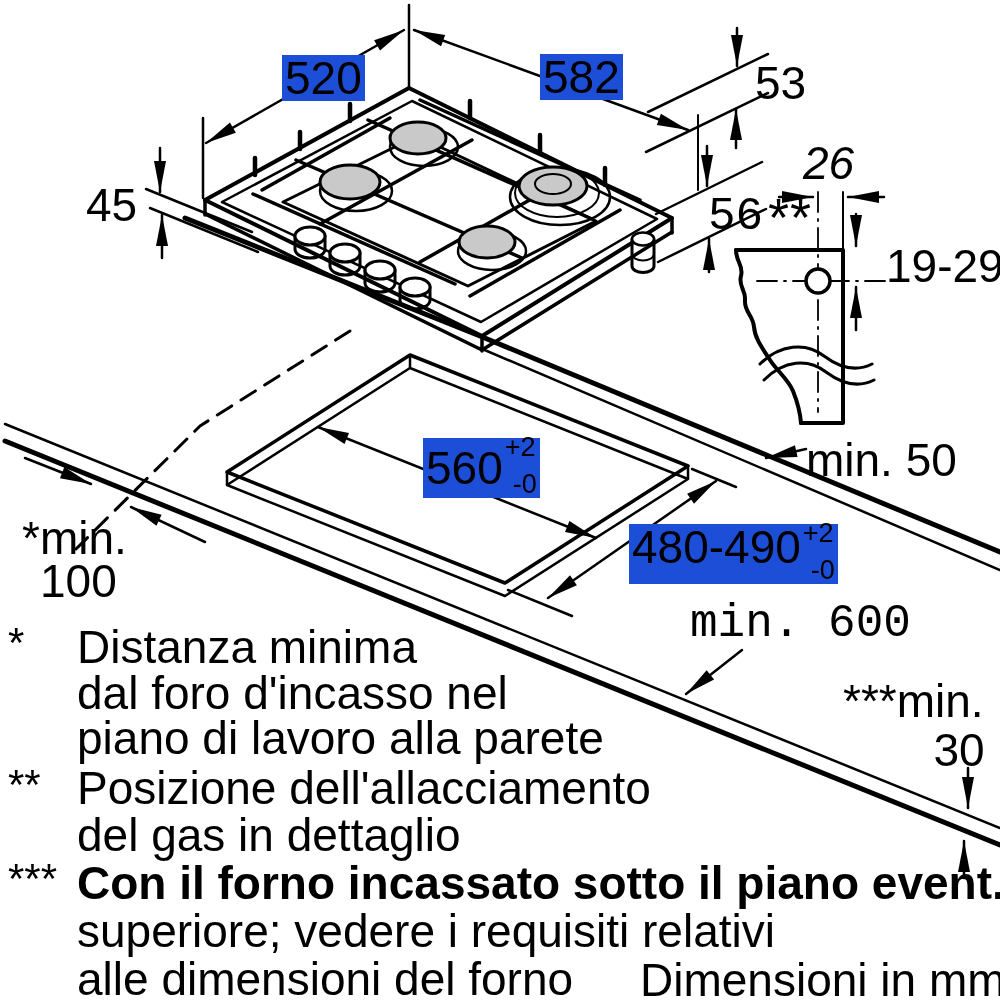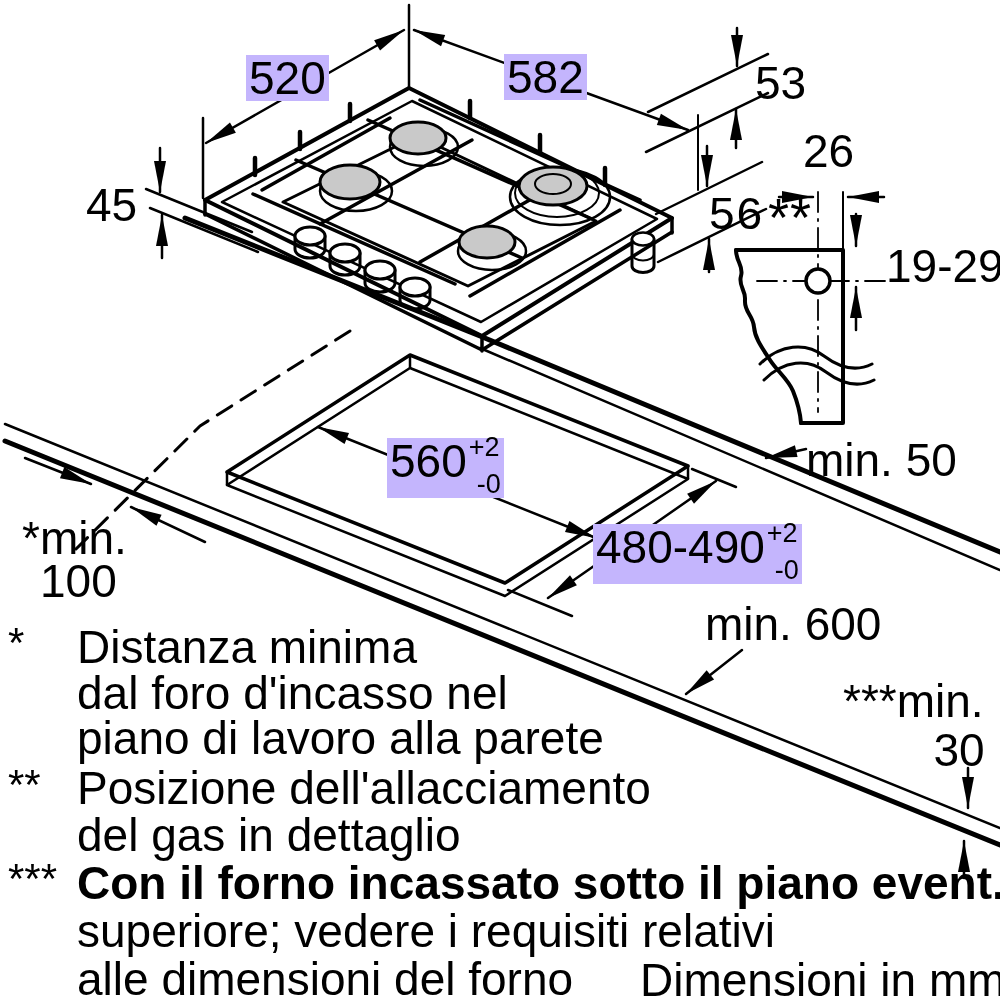--- a/index.html
+++ b/index.html
@@ -3,21 +3,21 @@
 <meta charset="utf-8">
 <style>
   html,body{margin:0;padding:0;}
   body{
     width:1000px;height:1000px;position:relative;background:#fff;
     font-family:"Liberation Sans","DejaVu Sans",sans-serif;color:#000;
     overflow:hidden;
   }
   #art{position:absolute;left:0;top:0;}
   .lbl{position:absolute;font-size:46px;line-height:1.0;white-space:nowrap;letter-spacing:0px;}
-  .bgw{background:#c4b5fd;padding:0 3px;}
+  .bgw{background:#1d4ed8;padding:0 3px;margin-left:36px;}
   .tolgrp{display:flex;align-items:flex-start;}
   .tolcol{display:inline-flex;flex-direction:column;font-size:27px;line-height:1.0;margin-left:2px;margin-top:-4px;}
   .tolcol span:last-child{margin-top:10px;margin-left:8px;}
   .stars{font-size:54px;letter-spacing:1px;}
   .fn{position:absolute;font-size:46px;line-height:46px;white-space:nowrap;}
   .fnmark{position:absolute;left:8px;font-size:42px;line-height:46px;}
   .fnline{position:absolute;left:77px;}
 </style>
 </head>
 <body>
@@ -170,44 +170,44 @@
     <line x1="968" y1="768" x2="968" y2="808" stroke-width="2.5" marker-end="url(#ahE)"></line>
     <line x1="964" y1="878" x2="964" y2="841" stroke-width="2.5" marker-end="url(#ahE)"></line>
   </g>
 </svg>
 
 <div class="lbl bgw" style="left:246px;top:55px;">520</div>
 <div class="lbl bgw" style="left:504px;top:54px;">582</div>
 <div class="lbl" style="left:755px;top:60px;">53</div>
 <div class="lbl" style="left:86px;top:182px;">45</div>
 <div class="lbl" style="left:708px;top:194px;font-family:Liberation Mono, monospace;">56</div>
-<div class="lbl" style="left:803px;top:128px;">26</div>
+<div class="lbl" style="left:803px;top:140px;font-style:italic;">26</div>
 <div class="lbl stars" style="left:768px;top:190px;">**</div>
 <div class="lbl" style="left:870px;top:243px;margin-left:16px;">19-29</div>
 <div class="lbl" style="left:806px;top:437px;">min. 50</div>
 
-<div class="lbl tolgrp bgw" style="left:387px;top:438px;">
+<div class="lbl tolgrp bgw" style="left:387px;top:438px;align-items:center;">
   <span>560</span>
   <span class="tolcol">
     <span>+2</span>
     <span>-0</span>
   </span>
 </div>
 
 <div class="lbl tolgrp bgw" style="left:593px;top:524px;">
   <span>480-490</span>
   <span class="tolcol">
     <span>+2</span>
     <span>-0</span>
   </span>
 </div>
 
 <div class="lbl" style="left:22px;top:515px;">*min.</div>
 <div class="lbl" style="left:40px;top:558px;">100</div>
-<div class="lbl" style="left:705px;top:601px;">min. 600</div>
+<div class="lbl" style="left:690px;top:601px;font-family:Liberation Mono, monospace;">min. 600</div>
 <div class="lbl" style="left:843px;top:678px;">***min.</div>
 <div class="lbl" style="left:930px;top:727px;width:58px;text-align:center;">30</div>
 
 <div>
   <div class="fnmark fn" style="top:620px;">*</div>
   <div class="fnline fn" style="top:624px;">Distanza minima</div>
   <div class="fnline fn" style="top:670px;">dal foro d'incasso nel</div>
   <div class="fnline fn" style="top:715px;">piano di lavoro alla parete</div>
 </div>
 <div>

